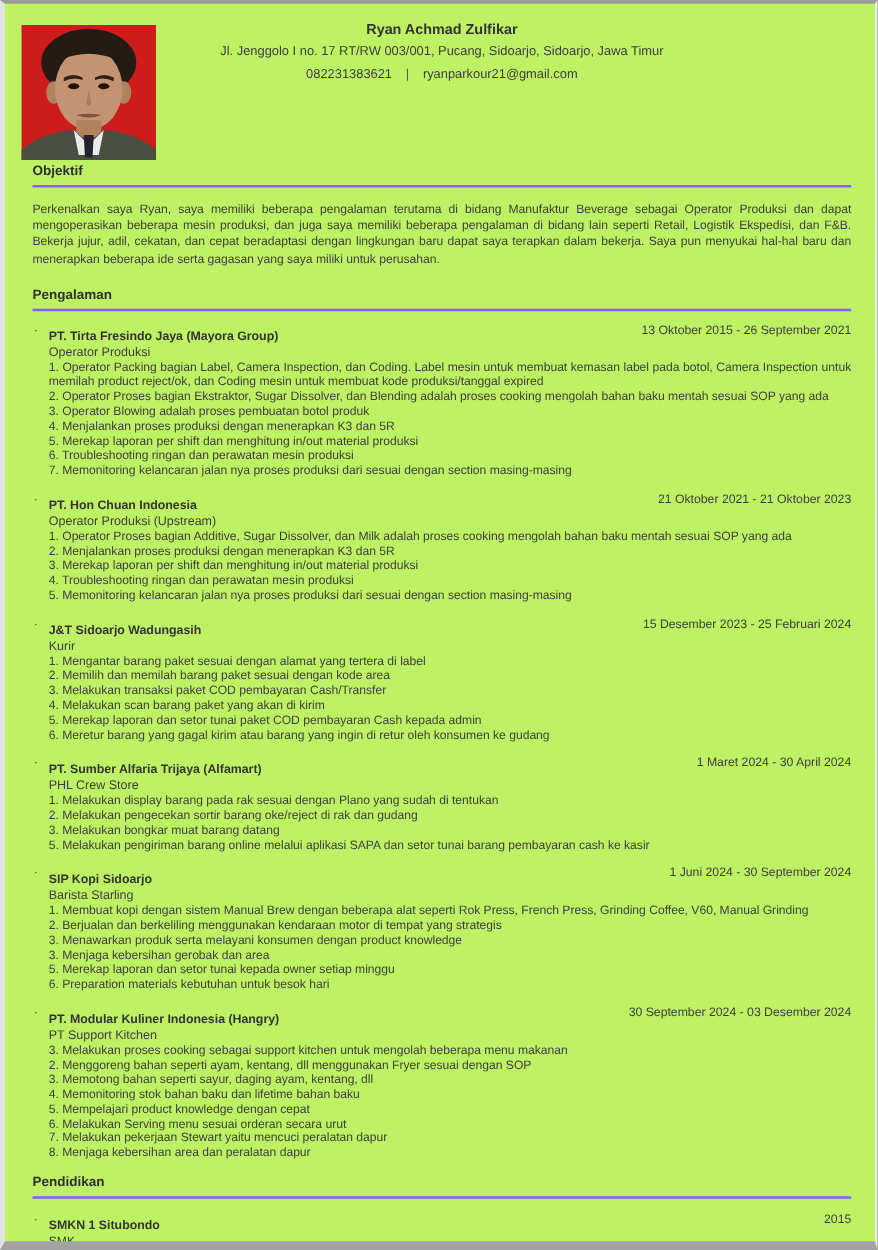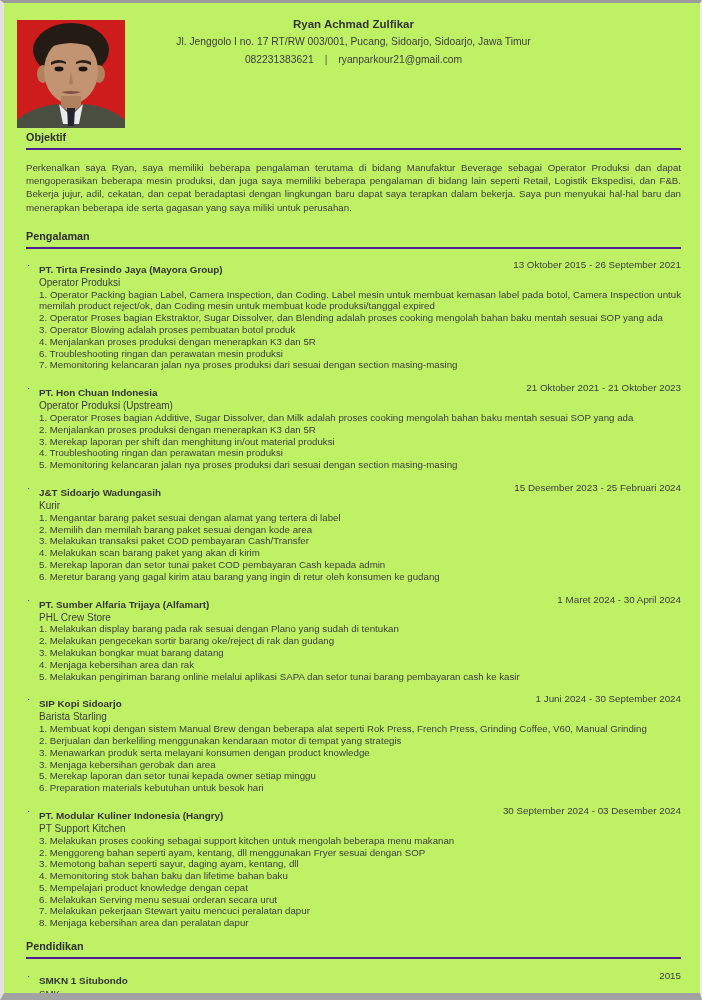--- a/index.html
+++ b/index.html
@@ -22,21 +22,21 @@
     overflow:hidden;
   }
   .photo svg{display:block;}
   .header-text{text-align:center;}
   .name{font-size:11.5px;font-weight:bold;color:#333;margin-top:5px;}
   .address{font-size:10.3px;margin-top:6px;color:#3c3c3c;}
   .contact{font-size:10.3px;margin-top:7px;color:#3c3c3c;}
   .contact .sep{margin:0 11px;color:#555;}
   .section-title{
     font-size:10.8px;font-weight:bold;color:#2e2e2e;
-    padding-bottom:5px;border-bottom:2px solid #4c1d95;
+    padding-bottom:5px;border-bottom:2px solid #8b5cf6;
   }
   .objective-section{margin-top:66px;}
   .objective-text{
     margin:11px 0 0 0;font-size:9.7px;line-height:13.2px;
     text-align:justify;color:#3c3c3c;
   }
   .experience-section{margin-top:16px;}
   .jobs{margin-top:10px;}
   .job{margin-bottom:11px;}
   .job-head{position:relative;padding-left:13px;}
@@ -115,20 +115,21 @@
       <span class="dates">13 Oktober 2015 - 26 September 2021</span>
       <span class="company">PT. Tirta Fresindo Jaya (Mayora Group)</span>
       <span class="clear"></span>
     </div>
     <div class="role">Operator Produksi</div>
     <div class="duties">
             <div class="duty">1. Operator Packing bagian Label, Camera Inspection, dan Coding. Label mesin untuk membuat kemasan label pada botol, Camera Inspection untuk memilah product reject/ok, dan Coding mesin untuk membuat kode produksi/tanggal expired</div>
             <div class="duty">2. Operator Proses bagian Ekstraktor, Sugar Dissolver, dan Blending adalah proses cooking mengolah bahan baku mentah sesuai SOP yang ada</div>
             <div class="duty">3. Operator Blowing adalah proses pembuatan botol produk</div>
             <div class="duty">4. Menjalankan proses produksi dengan menerapkan K3 dan 5R</div>
+            <div class="duty">5. Merekap laporan per shift dan menghitung in/out material produksi</div>
             <div class="duty">6. Troubleshooting ringan dan perawatan mesin produksi</div>
             <div class="duty">7. Memonitoring kelancaran jalan nya proses produksi dari sesuai dengan section masing-masing</div>
           </div>
   </div>
 
   <div class="job">
     <div class="job-head">
       <span class="bullet">·</span>
       <span class="dates">21 Oktober 2021 - 21 Oktober 2023</span>
       <span class="company">PT. Hon Chuan Indonesia</span>
@@ -167,21 +168,20 @@
       <span class="bullet">·</span>
       <span class="dates">1 Maret 2024 - 30 April 2024</span>
       <span class="company">PT. Sumber Alfaria Trijaya (Alfamart)</span>
       <span class="clear"></span>
     </div>
     <div class="role">PHL Crew Store</div>
     <div class="duties">
             <div class="duty">1. Melakukan display barang pada rak sesuai dengan Plano yang sudah di tentukan</div>
             <div class="duty">2. Melakukan pengecekan sortir barang oke/reject di rak dan gudang</div>
             <div class="duty">3. Melakukan bongkar muat barang datang</div>
-            <div class="duty">4. Menjaga kebersihan area dan rak</div>
             <div class="duty">5. Melakukan pengiriman barang online melalui aplikasi SAPA dan setor tunai barang pembayaran cash ke kasir</div>
           </div>
   </div>
 
   <div class="job">
     <div class="job-head">
       <span class="bullet">·</span>
       <span class="dates">1 Juni 2024 - 30 September 2024</span>
       <span class="company">SIP Kopi Sidoarjo</span>
       <span class="clear"></span>

